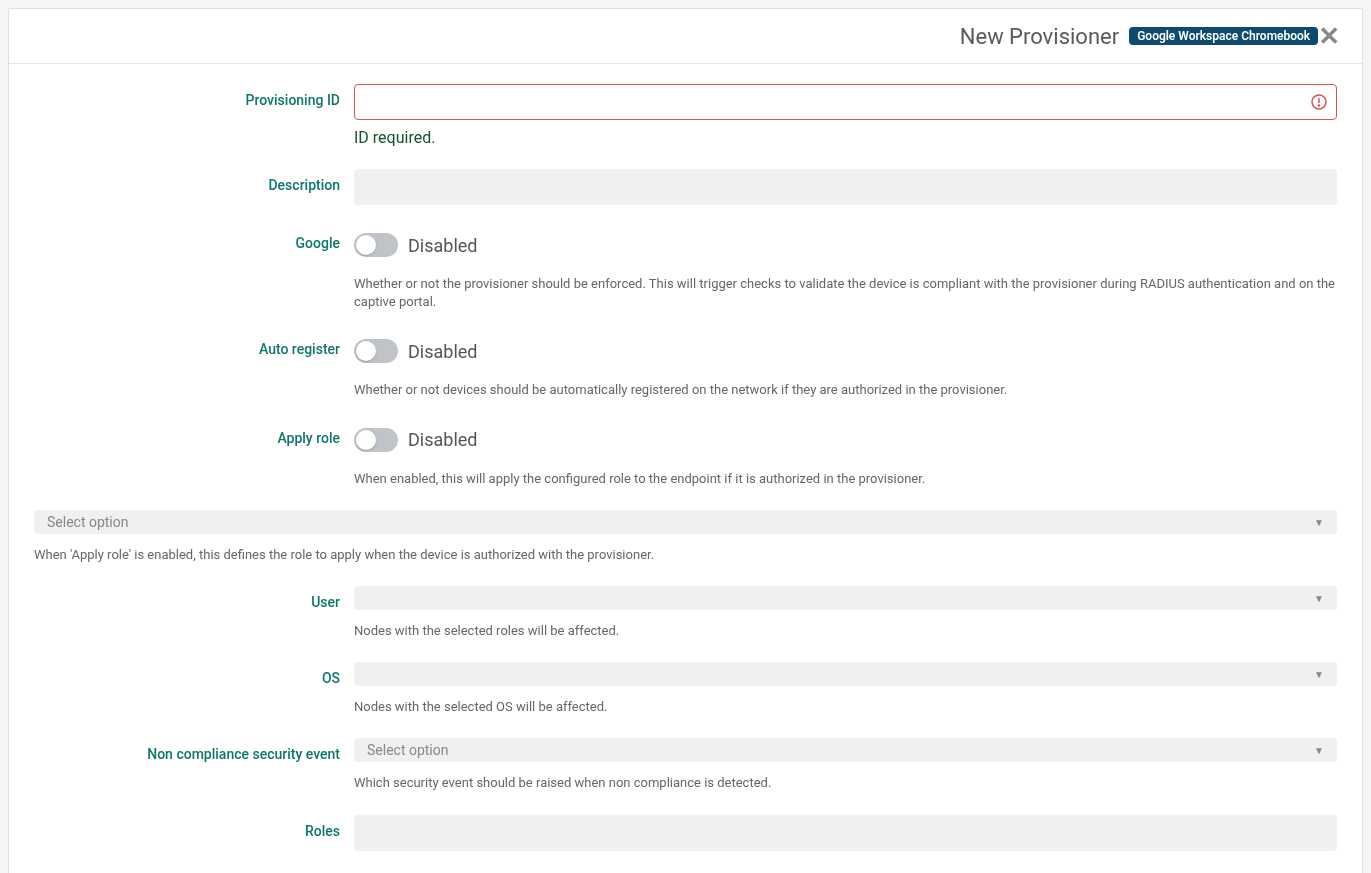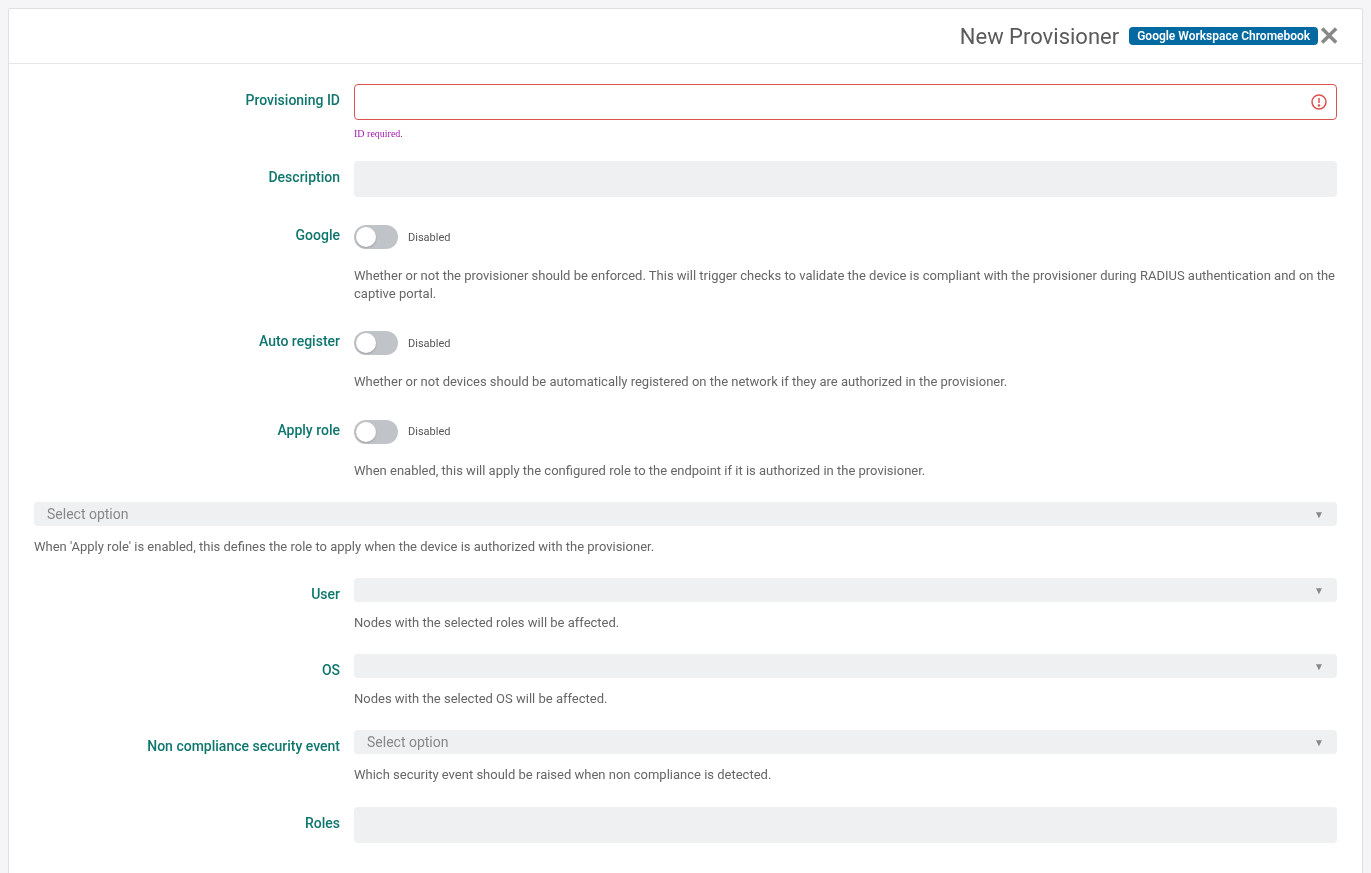--- a/index.html
+++ b/index.html
@@ -26,21 +26,21 @@
   display: flex;
   align-items: center;
   gap: 10px;
 }
 .modal-title {
   font-size: 22px;
   font-weight: 400;
   color: #5a5a5a;
 }
 .badge {
-  background: #0369a1;
+  background: #0c4a6e;
   color: #fff;
   font-size: 12px;
   font-weight: 600;
   padding: 2px 8px;
   border-radius: 4px;
 }
 .close-btn {
   font-size: 26px;
   color: #888;
   cursor: pointer;
@@ -86,24 +86,23 @@
   position: relative;
 }
 .error-icon {
   position: absolute;
   right: 10px;
   top: 50%;
   transform: translateY(-50%);
   color: #d9534f;
 }
 .error-text {
-  color: #a21caf;
-  font-size: 10px;
+  color: #14532d;
+  font-size: 16px;
   margin-top: 8px;
-  font-family: Liberation Serif, serif;
 }
 .help-text {
   color: #666;
   font-size: 13px;
   margin-top: 12px;
   line-height: 1.4;
 }
 .toggle-row {
   display: flex;
   align-items: center;
@@ -124,21 +123,21 @@
   width: 20px;
   height: 20px;
   background: #fff;
   border-radius: 50%;
   top: 2px;
   left: 2px;
   box-shadow: 0 1px 2px rgba(0,0,0,0.2);
 }
 .toggle-label {
   color: #555;
-  font-size: 11px;
+  font-size: 18px;
 }
 .select-box {
   width: 100%;
   height: 24px;
   padding: 6px 36px 6px 12px;
   border: 1px solid transparent;
   border-radius: 4px;
   background: #eef0f2;
   font-size: 14px;
   color: #888;

